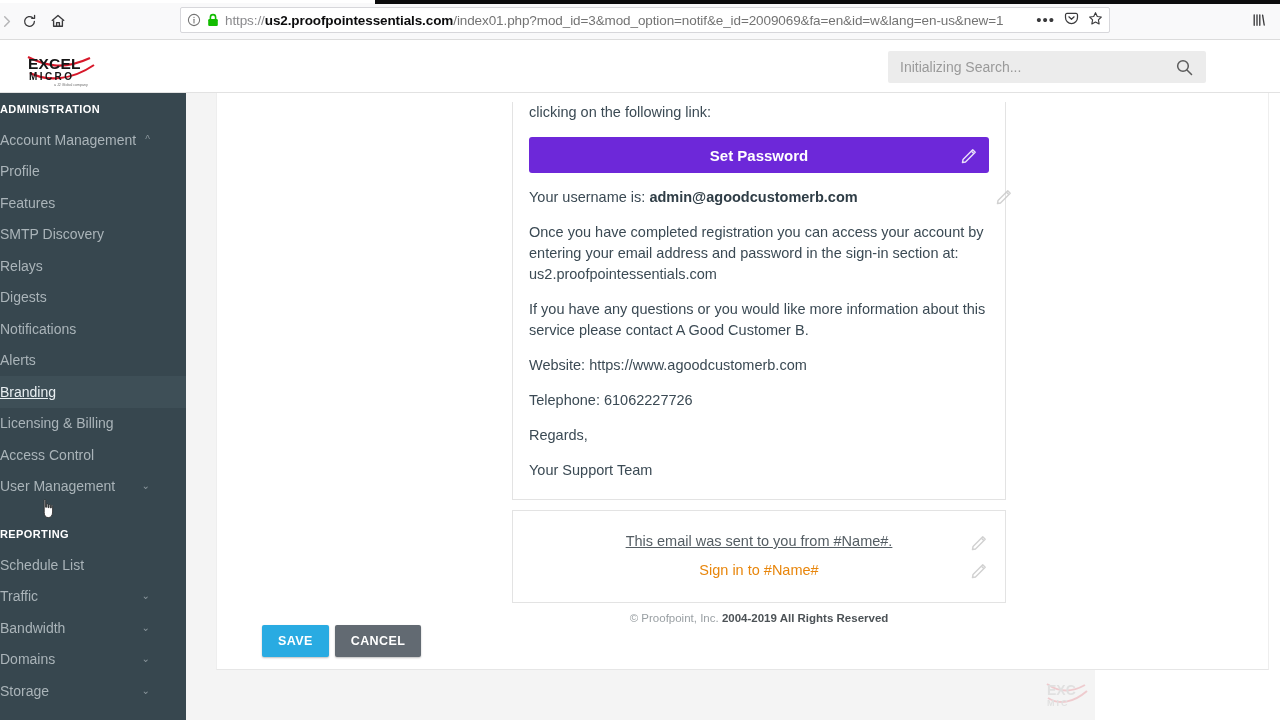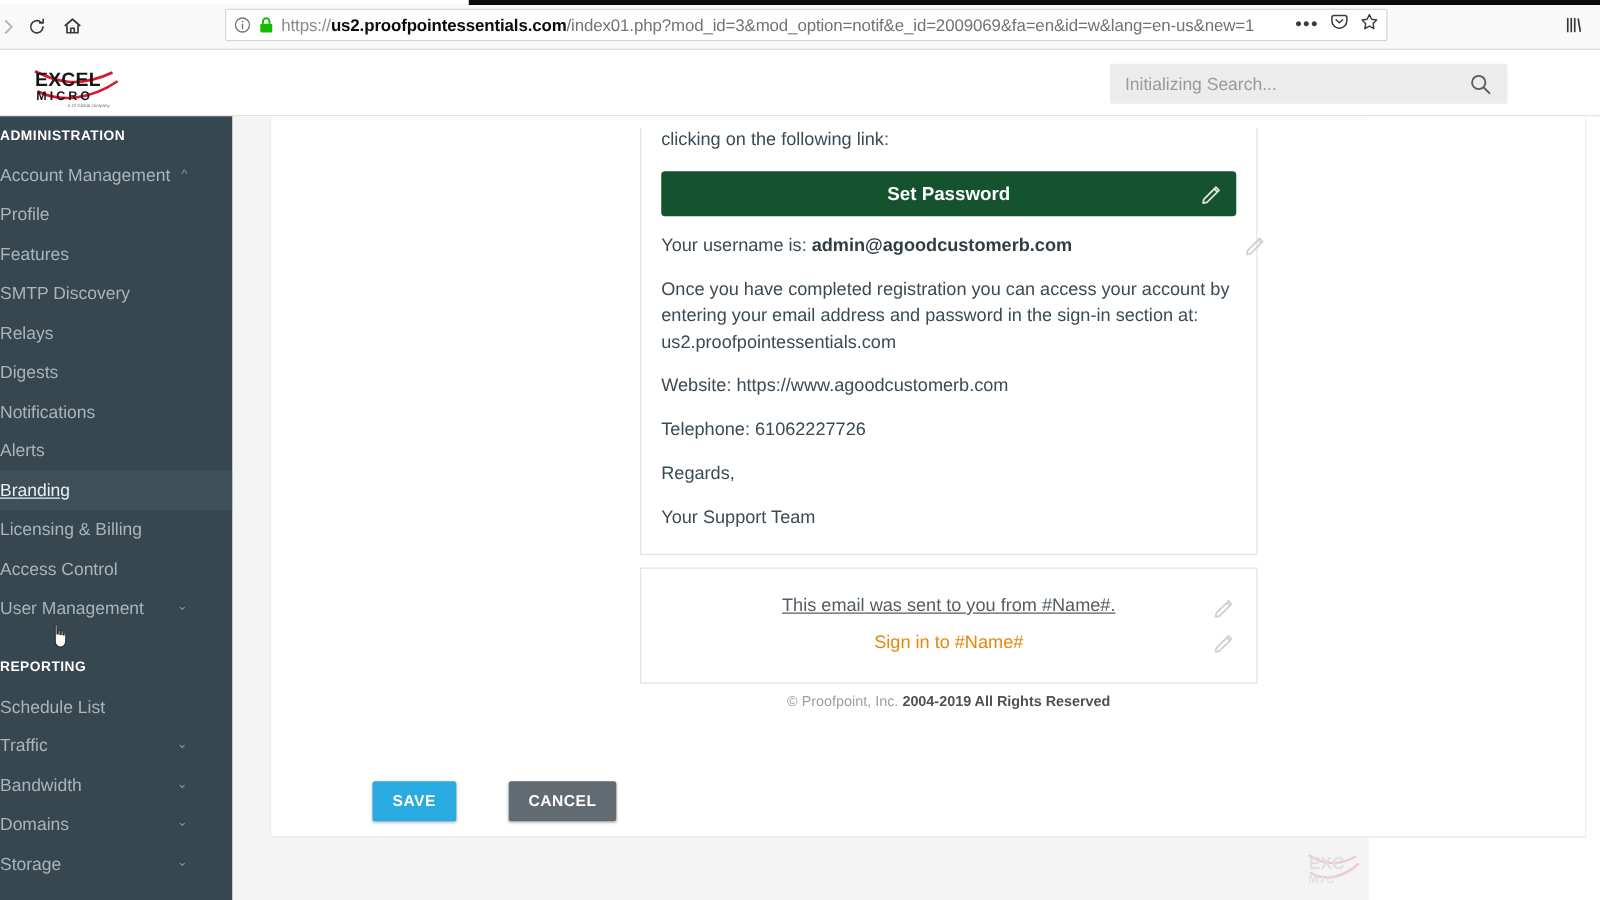--- a/index.html
+++ b/index.html
@@ -120,21 +120,21 @@
   #email-box {
     border: 1px solid #e3e3e3; border-top: 0;
     padding: 0px 16px 18px 16px; background: #fff; position: relative;
   }
   .etext {
     font-size: 14.5px; color: #3b4a54; line-height: 21px; margin: 14px 0 0 0;
   }
   .etext.first { margin-top: 9px; }
   .etext b { color: #2f3d46; }
   #set-password-btn {
-    margin-top: 14px; height: 36px; background: #14532d; border-radius: 3px;
+    margin-top: 14px; height: 36px; background: #6d28d9; border-radius: 3px;
     display: flex; align-items: center; justify-content: center;
     color: #ffffff; font-size: 15px; font-weight: bold; position: relative;
   }
   .pencil {
     position: absolute; width: 19px; height: 19px; opacity: .85;
   }
   #pencil-btn { right: 10px; top: 9px; color: #ffffff; }
   #pencil-user { right: -25px; top: 0px; color: #c9c9c9; }
 
   #email-footer-box {
@@ -153,21 +153,20 @@
 
   
   #form-actions {
     position: absolute; left: 45px; top: 532px; display: flex; gap: 6px;
   }
   .btn {
     height: 32px; padding: 0 16px; border: 0; border-radius: 2px;
     color: #ffffff; font-size: 12.5px; font-weight: bold; letter-spacing: .4px;
     font-family: "Liberation Sans", sans-serif; cursor: pointer;
     box-shadow: 0 1px 2px rgba(0,0,0,.25);
-    margin-left: 36px;
   }
   #save-button { background: #29abe2; min-width: 57px; }
   #cancel-button { background: #626a72; min-width: 70px; }
 
   #watermark {
     position: absolute; right: 4px; bottom: 4px; width: 46px; height: 40px;
     opacity: .18;
   }
 </style>
 </head>
@@ -359,20 +358,21 @@
           <b>admin@agoodcustomerb.com</b>
           <span class="pencil" id="pencil-user">
             <svg width="19" height="19" viewBox="0 0 20 20" fill="none" stroke="currentColor" stroke-width="1.5">
               <path d="M3.2 14.2 L13.4 4.0 L16.0 6.6 L5.8 16.8 L2.6 17.4 Z" stroke-linejoin="round"></path>
               <path d="M12.0 5.4 L14.6 8.0"></path>
             </svg>
           </span>
         </p>
 
         <p class="etext">Once you have completed registration you can access your account by entering your email address and password in the sign-in section at: us2.proofpointessentials.com</p>
+        <p class="etext">If you have any questions or you would like more information about this service please contact A Good Customer B.</p>
         <p class="etext">Website: https://www.agoodcustomerb.com</p>
         <p class="etext">Telephone: 61062227726</p>
         <p class="etext">Regards,</p>
         <p class="etext">Your Support Team</p>
       </div>
 
       <div id="email-footer-box">
         <div id="sent-from-text">This email was sent to you from #Name#.</div>
         <div id="signin-link">Sign in to #Name#</div>
         <span class="pencil" id="pencil-f1">

